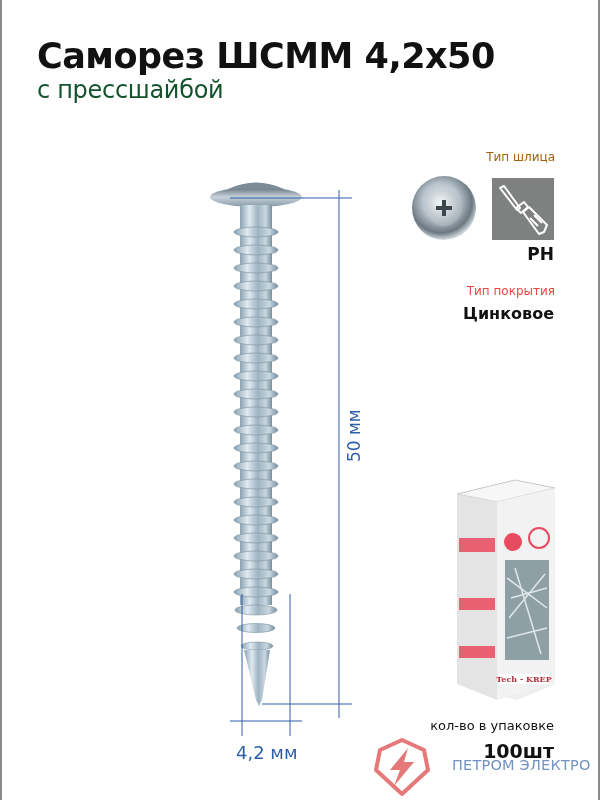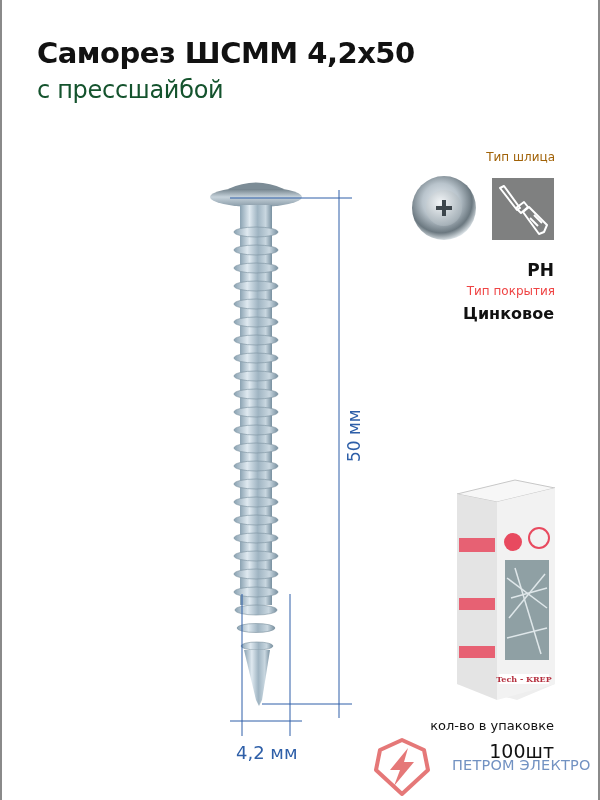--- a/index.html
+++ b/index.html
@@ -6,21 +6,21 @@
     body {
       width: 600px; height: 800px; position: relative; overflow: hidden;
       background: #ffffff;
       font-family: "DejaVu Sans", "Liberation Sans", sans-serif;
     }
     .frame-left { position: absolute; left: 0; top: 0; width: 2px; height: 800px; background: #8a8a8a; }
     .frame-right { position: absolute; right: 0; top: 0; width: 2px; height: 800px; background: #8a8a8a; }
 
     .title {
       position: absolute; left: 37px; top: 36px;
-      font-size: 29px; font-weight: bold; color: #111; letter-spacing: -0.5px;
+      font-size: 35px; font-weight: bold; color: #111; letter-spacing: -0.5px;
       font-family: "DejaVu Sans", sans-serif;
     }
     .subtitle {
       position: absolute; left: 37px; top: 76px;
       font-size: 24px; color: #14532d; letter-spacing: -0.3px;
       font-family: "DejaVu Sans", sans-serif;
     }
 
     
     .slot-label { position: absolute; right: 45px; top: 150px; font-size: 12px; color: #a16207; }
@@ -31,37 +31,37 @@
     .slot-photo .inner {
       position: absolute; left: 14px; top: 14px; width: 36px; height: 36px; border-radius: 50%;
       background: radial-gradient(circle at 40% 35%, #f2f5f7, #a9b4bb 70%, #7d8990);
     }
     .slot-photo .cross-h, .slot-photo .cross-v { position: absolute; background: #3d464c; }
     .slot-photo .cross-h { left: 10px; top: 16px; width: 16px; height: 4px; }
     .slot-photo .cross-v { left: 16px; top: 10px; width: 4px; height: 16px; }
     .slot-icon {
       position: absolute; left: 492px; top: 178px; width: 62px; height: 62px; background: #7f8080;
     }
-    .slot-type { position: absolute; right: 46px; top: 260px; font-size: 17px; font-weight: bold; color: #111; }
+    .slot-type { position: absolute; right: 46px; top: 244px; font-size: 17px; font-weight: bold; color: #111; }
     .coat-label { position: absolute; right: 45px; top: 284px; font-size: 12px; color: #ef4444; }
     .coat-value { position: absolute; right: 46px; top: 304px; font-size: 16px; font-weight: bold; color: #111; text-align: right; }
 
     
     .screw { position: absolute; left: 0; top: 0; width: 600px; height: 800px; }
     .dim-text-v {
       position: absolute; left: 344px; top: 462px; transform: rotate(-90deg); transform-origin: left top;
       font-size: 17px; color: #2e5fa8; white-space: nowrap;
     }
     .dim-text-h { position: absolute; left: 236px; top: 742px; font-size: 18px; color: #2e5fa8; }
 
     
     .box { position: absolute; left: 445px; top: 478px; width: 120px; height: 226px; }
 
     .pack-label { position: absolute; right: 46px; top: 718px; font-size: 13px; color: #111; margin-left: 20px; }
-    .pack-value { position: absolute; right: 46px; top: 740px; font-size: 19px; font-weight: normal; color: #111; }
+    .pack-value { position: absolute; right: 46px; top: 740px; font-size: 19px; font-weight: bold; color: #111; }
 
     .logo { position: absolute; left: 372px; top: 736px; width: 60px; height: 60px; }
     .logo-text {
       position: absolute; left: 452px; top: 757px; font-size: 14.5px; color: #5a7fb8; opacity: 0.85;
       letter-spacing: 0.2px; white-space: nowrap;
     }
   </style>
 </head>
 <body>
 

